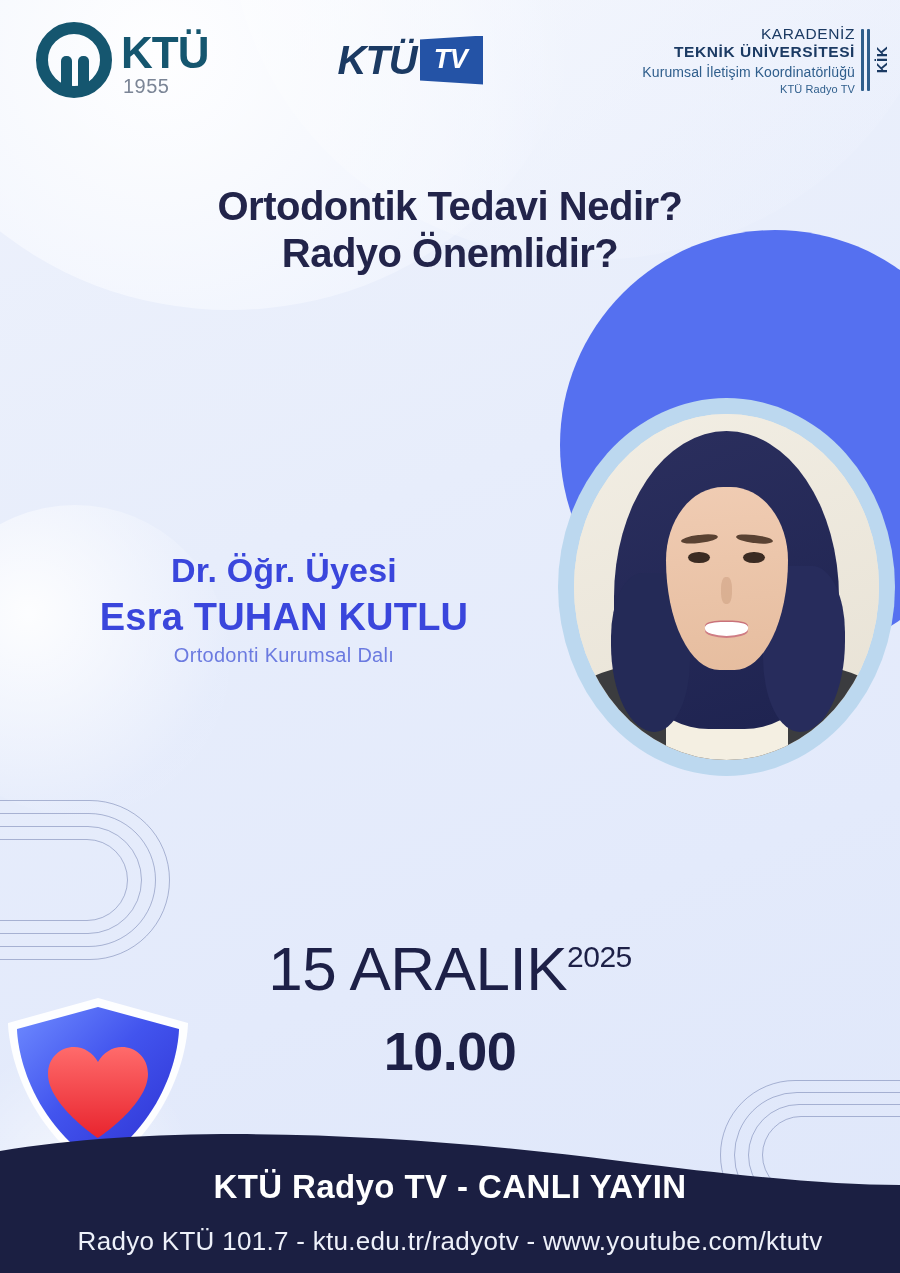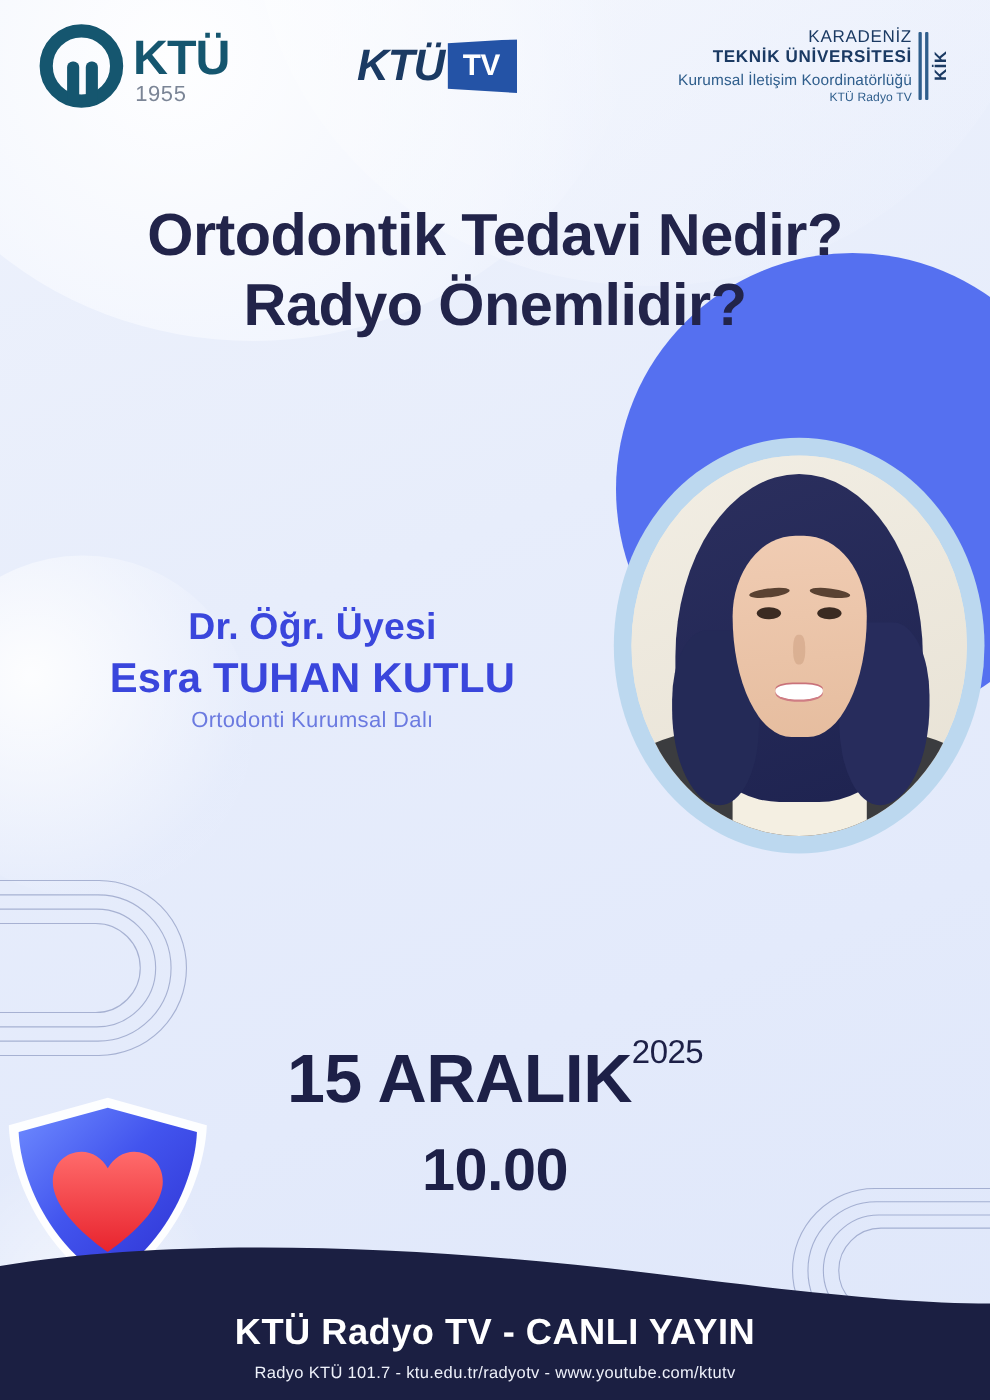--- a/index.html
+++ b/index.html
@@ -56,21 +56,21 @@
     border:1.1px solid rgba(92,106,160,.45);
     border-radius:999px;
   }
   .deco-left  { left:-260px; top:800px;  width:430px; height:160px; }
   .deco-right { right:-250px; top:1080px; width:430px; height:150px; }
 
   
   .header {
     position:absolute; top:0; left:0; right:0; height:120px;
     display:flex; align-items:center; justify-content:space-between;
-    padding:0 36px 0 34px; z-index:6;
+    padding:0 10px 0 34px; z-index:6;
   }
 
   
   .logo-ktu { display:flex; align-items:flex-end; gap:7px; }
   .ktu-mark { width:80px; height:80px; position:relative; }
   .ktu-wordblock { position:relative; padding-bottom:2px; }
   .ktu-word {
     font-size:44px; font-weight:bold; color:#15566f;
     letter-spacing:-1px; line-height:.95;
   }
@@ -81,21 +81,21 @@
 
   
   .logo-ktutv { display:flex; align-items:center; margin-left:-30px; }
   .ktutv-text {
     font-size:40px; font-weight:bold; font-style:italic;
     color:#1b3a63; letter-spacing:-1px;
   }
   .ktutv-badge {
     margin-left:3px;
     background:#2453a6;
-    color:#fff; font-weight:bold; 
+    color:#fff; font-weight:bold; font-style:italic;
     font-size:27px; letter-spacing:-.5px;
     padding:8px 16px 10px 14px;
     clip-path:polygon(0 8%, 100% 0%, 100% 100%, 0 92%);
     text-align:right;
   }
 
   
   .logo-right { display:flex; align-items:stretch; gap:6px; }
   .lr-text { text-align:right; color:#1b3a63; padding-top:2px; }
   .lr-l1 { font-size:15.5px; font-weight:normal; letter-spacing:.6px; line-height:1.18; }
@@ -108,21 +108,21 @@
     writing-mode:vertical-rl; transform:rotate(180deg);
     font-size:15px; font-weight:bold; color:#1b3a63; letter-spacing:.5px;
   }
 
   
   .title-block {
     position:absolute; top:183px; left:0; right:0;
     text-align:center; z-index:5;
   }
   .title-line {
-    font-size:54px; font-weight:bold; color:#22244a;
+    font-size:40px; font-weight:bold; color:#22244a;
     letter-spacing:-.5px; line-height:1.17;
   }
 
   
   .photo-wrap {
     position:absolute; left:558px; top:398px;
     width:337px; height:378px; z-index:5;
   }
   .photo-ring {
     position:absolute; inset:0;
@@ -195,35 +195,35 @@
 
   
   .date-block {
     position:absolute; left:0; right:0; top:938px;
     text-align:center; z-index:5;
   }
   .date-line {
     display:inline-flex; align-items:flex-start; justify-content:center;
     color:#1d2047;
   }
-  .date-main { font-size:62px; font-weight:bold; letter-spacing:-.5px; line-height:1;margin-top:13px; }
+  .date-main { font-size:62px; font-weight:normal; letter-spacing:-.5px; line-height:1; }
   .date-year { font-size:30px; font-weight:normal; letter-spacing:-.5px; margin-top:2px; }
   .time-main { font-size:54px; font-weight:bold; color:#1d2047; letter-spacing:-.5px; margin-top:20px; }
 
   
   .footer {
     position:absolute; left:0; right:0; bottom:0; height:160px; z-index:6;
   }
   .footer-bg { position:absolute; inset:0; }
   .footer-text {
     position:absolute; left:0; right:0; bottom:16px;
     text-align:center; color:#fff;
   }
   .ft-l1 { font-size:33px; font-weight:bold; letter-spacing:.4px; }
-  .ft-l2 { font-size:15px; letter-spacing:.3px; margin-top:10px; color:#eef1fa; }
+  .ft-l2 { font-size:26px; letter-spacing:.3px; margin-top:20px; color:#eef1fa; }
 </style>
 </head>
 <body>
 
 <div class="poster">
 
   <div class="bg-swoosh-top"></div>
   <div class="bg-swoosh-arc"></div>
   <div class="bg-circle-left"></div>
   <div class="bg-circle-blue"></div>

